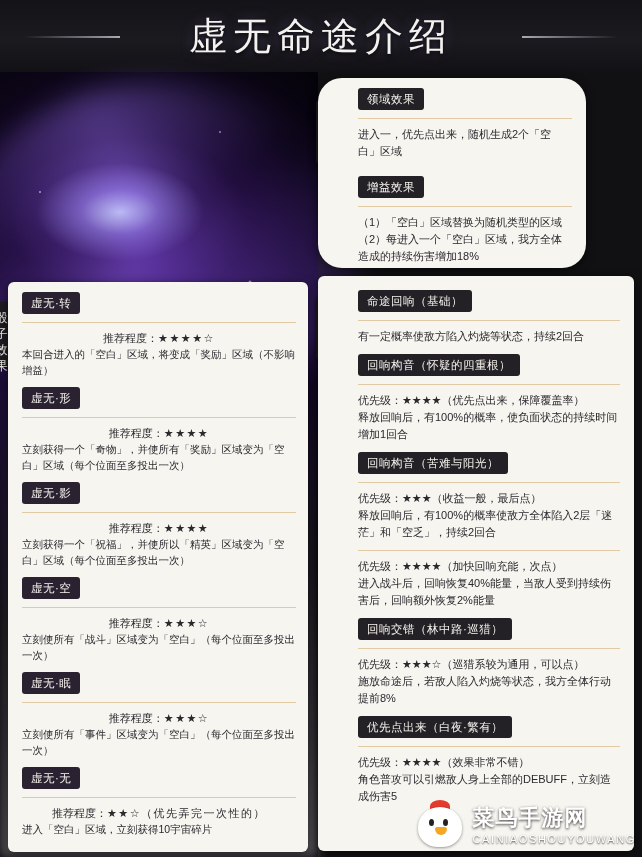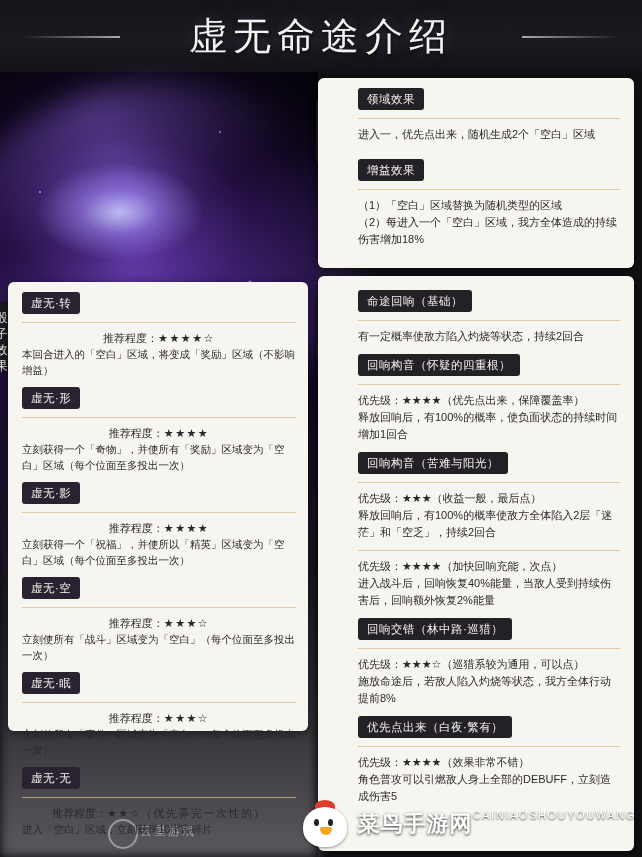--- a/index.html
+++ b/index.html
@@ -112,27 +112,27 @@
     height:1px;background:#d9b98a;opacity:.75;margin:8px 0 7px;
   }
   .txt{
     font-size:11px;line-height:17px;color:#2b282e;
   }
   .txt.small{font-size:10.5px;line-height:16px;}
   .rec{font-size:11px;line-height:16px;color:#2b282e;text-align:center;}
   .stars{letter-spacing:1.5px;color:#2b282e;}
 
   
-  #card-effect{left:318px;top:78px;width:316px;height:190px;padding:10px 14px 10px 40px;}
+  #card-effect{left:318px;top:78px;width:268px;height:190px;padding:10px 14px 10px 40px;border-radius:24px;}
   #tab-effect{left:316px;top:100px;height:64px;}
   #card-echo{left:318px;top:276px;width:316px;height:575px;padding:14px 14px 10px 40px;}
   #tab-echo{left:316px;top:296px;height:64px;}
 
   
-  #card-dice{left:8px;top:282px;width:300px;height:449px;padding:10px 12px 10px 14px;}
+  #card-dice{left:8px;top:282px;width:300px;height:570px;padding:10px 12px 10px 14px;}
   #tab-dice{left:-12px;top:302px;height:64px;width:28px;}
 
   .blk{margin-bottom:9px;}
   .blk:last-child{margin-bottom:0;}
 
   .wm-left{
     position:absolute;left:108px;bottom:4px;width:120px;height:40px;
     opacity:.55;
   }
   .wm-left .ring{
@@ -157,21 +157,21 @@
     position:absolute;left:16px;top:1px;width:20px;height:12px;background:#e23b2e;border-radius:50% 50% 0 0;
   }
   .wm .chick .eye{
     position:absolute;top:20px;width:5px;height:7px;background:#222;border-radius:50%;
   }
   .wm .chick .eye.l{left:15px;}
   .wm .chick .eye.r{left:29px;}
   .wm .chick .beak{
     position:absolute;left:21px;top:28px;width:12px;height:8px;background:#f5a623;border-radius:2px 2px 6px 6px;
   }
-  .wm .wmtext{display:flex;flex-direction:row;justify-content:center;}
+  .wm .wmtext{display:flex;flex-direction:column;justify-content:center;}
   .wm .wm-cn{
     font-size:22px;font-weight:bold;color:#fff;letter-spacing:1px;
     text-shadow:0 1px 3px rgba(0,0,0,.8);
   }
   .wm .wm-en{
     font-size:11px;color:#fff;letter-spacing:1.6px;opacity:.95;
     text-shadow:0 1px 2px rgba(0,0,0,.8);
   }
 </style>
 </head>

